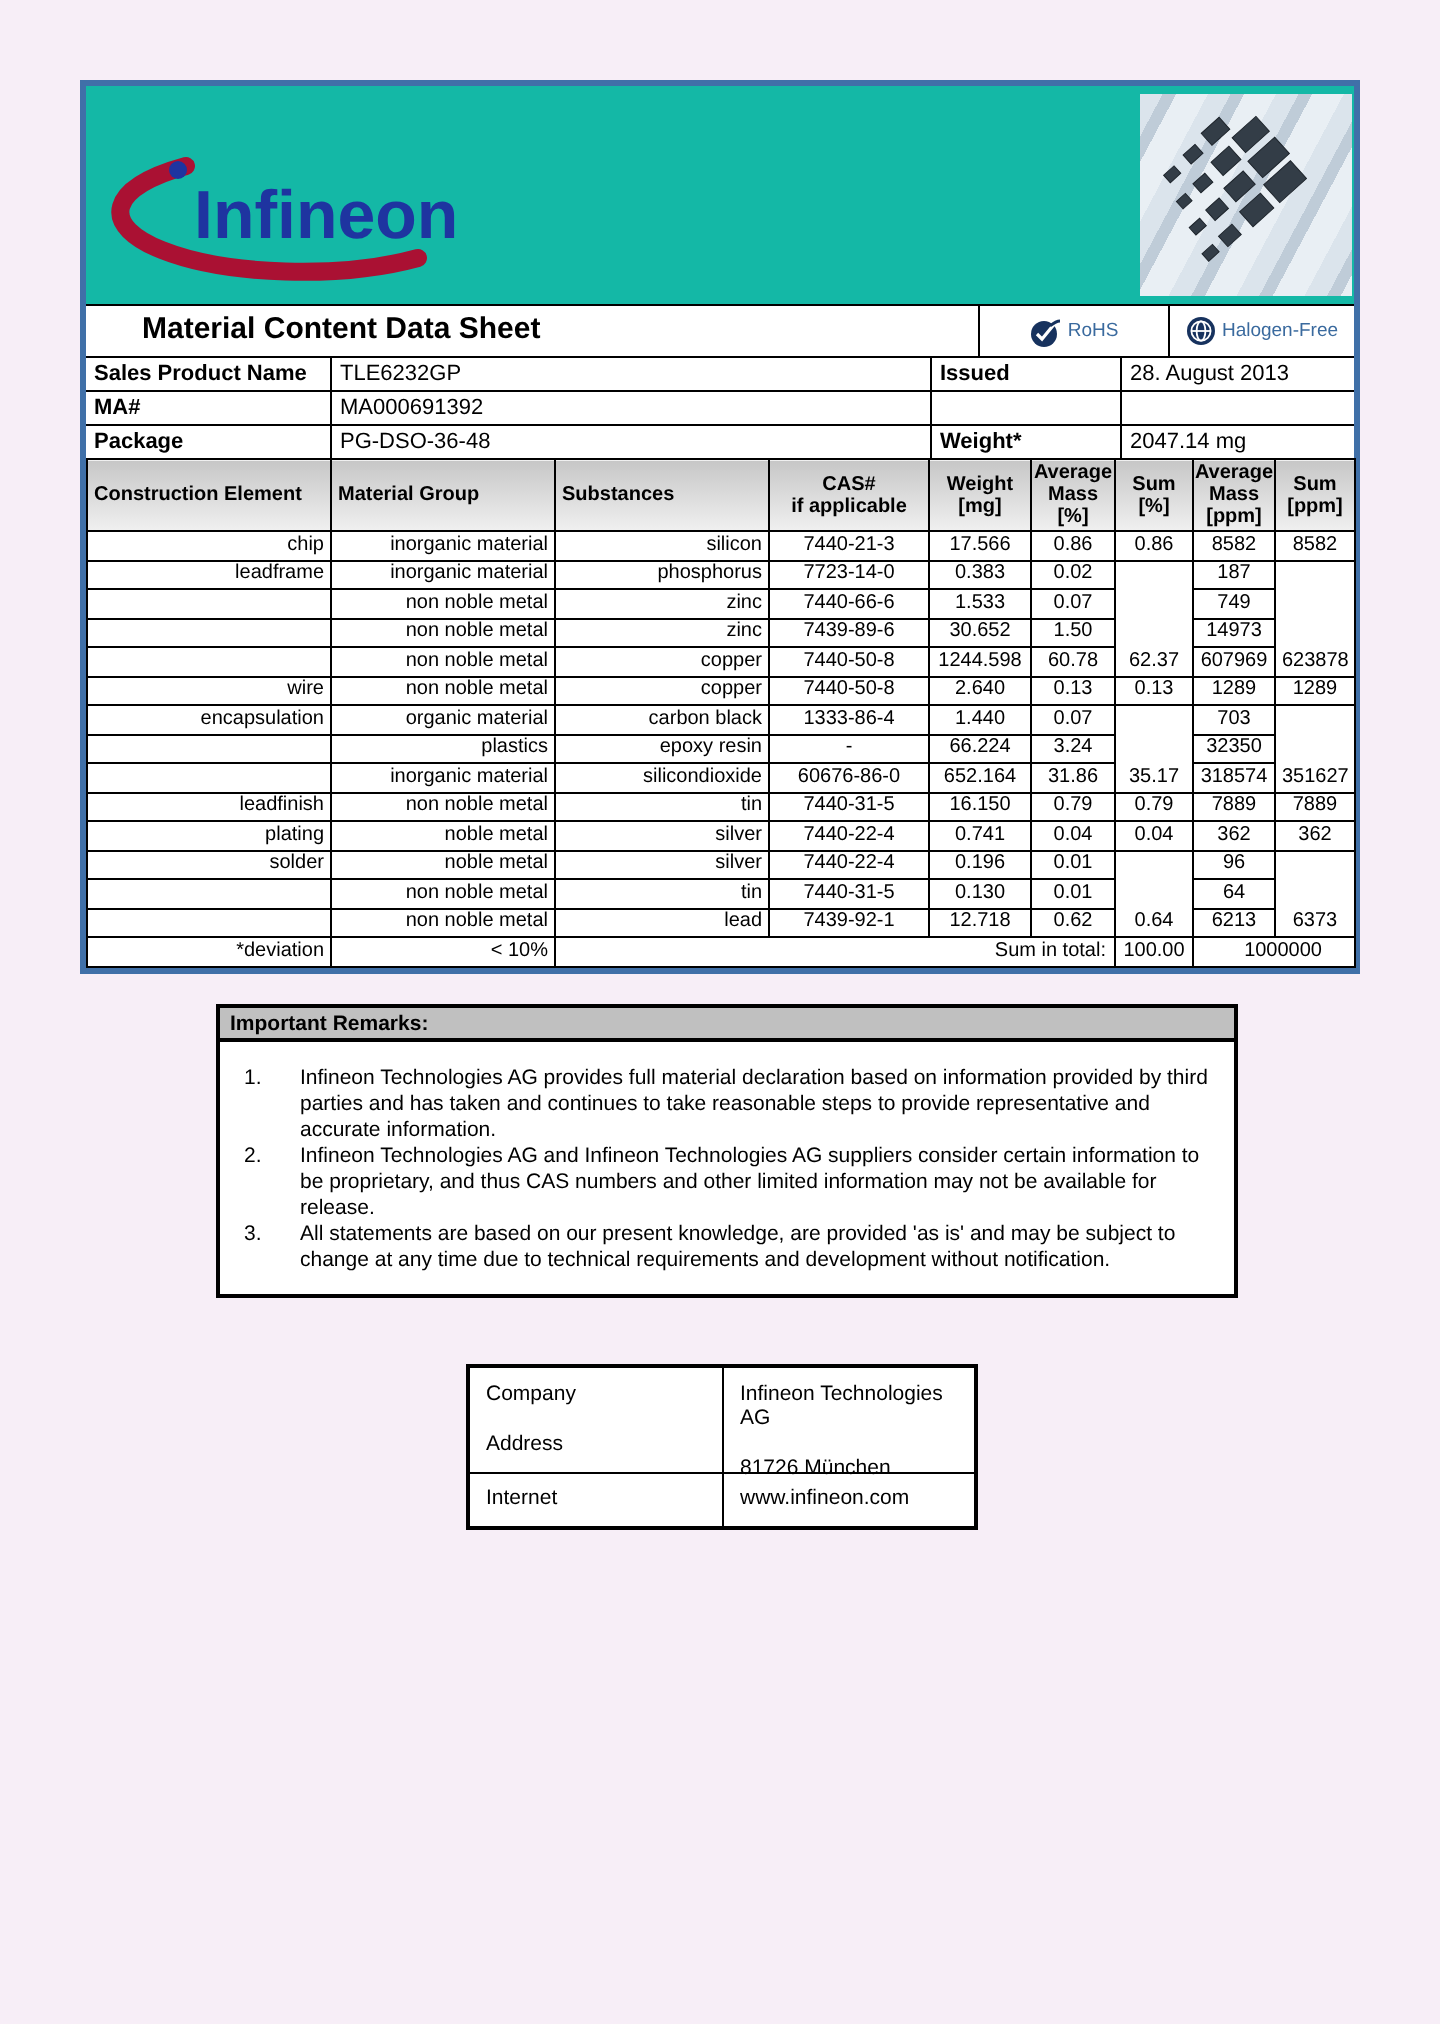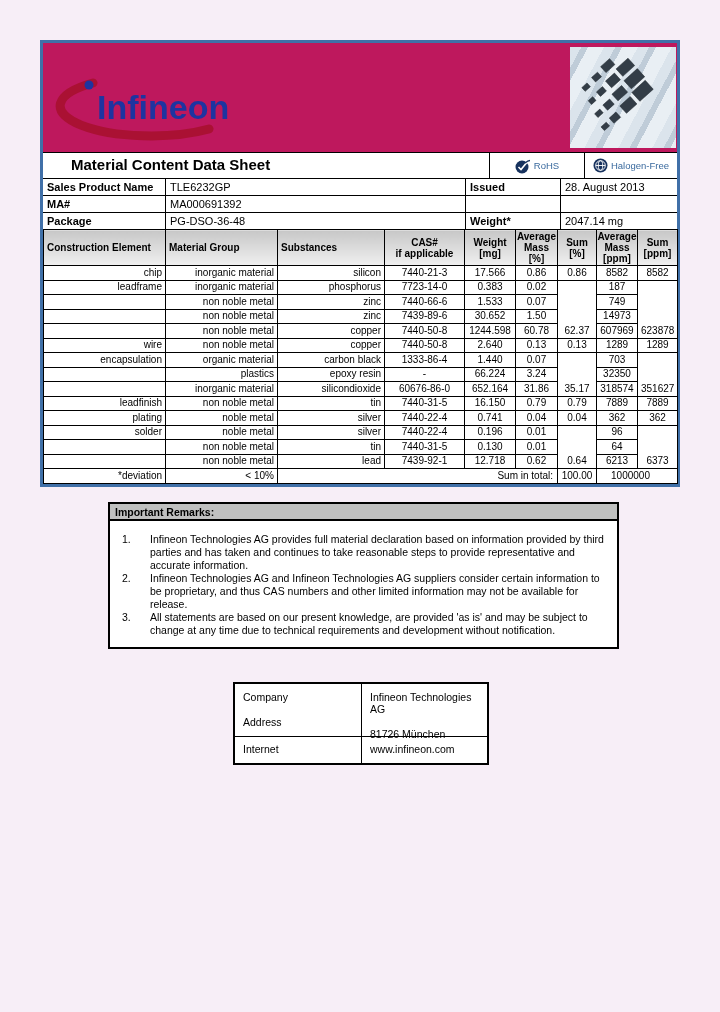--- a/index.html
+++ b/index.html
@@ -1,21 +1,21 @@
 <!DOCTYPE html>
 <html><head>
 <meta charset="utf-8">
 <style>
   * { margin:0; padding:0; box-sizing:border-box; }
   body { font-family:"Liberation Sans", sans-serif; }
   .page { position:relative; width:720px; height:1012px; background:#f7eef7; overflow:hidden; }
 
   
   .doc { position:absolute; left:40px; top:40px; width:640px; background:#fff; border:3px solid #4070a8; }
-  .hdr { position:relative; height:109px; background:#be185d; }
+  .hdr { position:relative; height:109px; background:#14b8a6; }
   .logo { position:absolute; left:8px; top:26px; }
   .photo { position:absolute; right:1px; top:4px; width:106px; height:101px;
            background:repeating-linear-gradient(118deg,#dbe4ec 0 10px,#bfccd8 10px 16px,#e9eff4 16px 30px); }
 
   .titlerow { display:flex; height:26px; border-top:1px solid #000; }
   .t-main { width:422px; font-size:15px; font-weight:bold; padding:3px 0 0 4px;margin-left:24px; }
   .t-badge { width:95px; border-left:1px solid #000; display:flex; align-items:center; justify-content:center; gap:3px; }
   .t-badge2 { flex:1; }
   .badge-txt { font-size:9.5px; color:#3a6a9e; }
 
@@ -30,21 +30,21 @@
   thead th { height:36px; font-size:10px; font-weight:bold; vertical-align:middle;
              background:linear-gradient(#c7c7c7,#f0f0f0); white-space:pre-line; line-height:11px; }
   thead th.h-left { text-align:left; padding-left:3px; }
   tbody td, tfoot td { height:14.5px; padding:0 3px; line-height:12px; }
   td.c-text { text-align:right; }
   td.c-num  { text-align:center; }
   .g-start { border-bottom-style:hidden; }
   .g-mid   { border-top-style:hidden; border-bottom-style:hidden; }
   .g-end   { border-top-style:hidden; }
   tfoot .f-sumlab { text-align:right; padding-right:4px; }
-  tfoot .f-ppm { text-align:center; padding-right:16px; }
+  tfoot .f-ppm { text-align:right; padding-right:16px; }
   tfoot .f-pct { text-align:center; }
 
   
   .remarks { position:absolute; left:108px; top:502px; width:511px; background:#fff; border:2px solid #000; }
   .r-head { height:17px; background:#c0c0c0; border-bottom:2px solid #000; font-size:10.5px; font-weight:bold; padding:2px 0 0 5px; }
   .r-body { padding:12px 12px 10px 12px; }
   .r-item { display:grid; grid-template-columns:28px 1fr; font-size:10.5px; line-height:13px; }
 
   
   .company { position:absolute; left:233px; top:682px; width:256px; background:#fff; border:2px solid #000;

